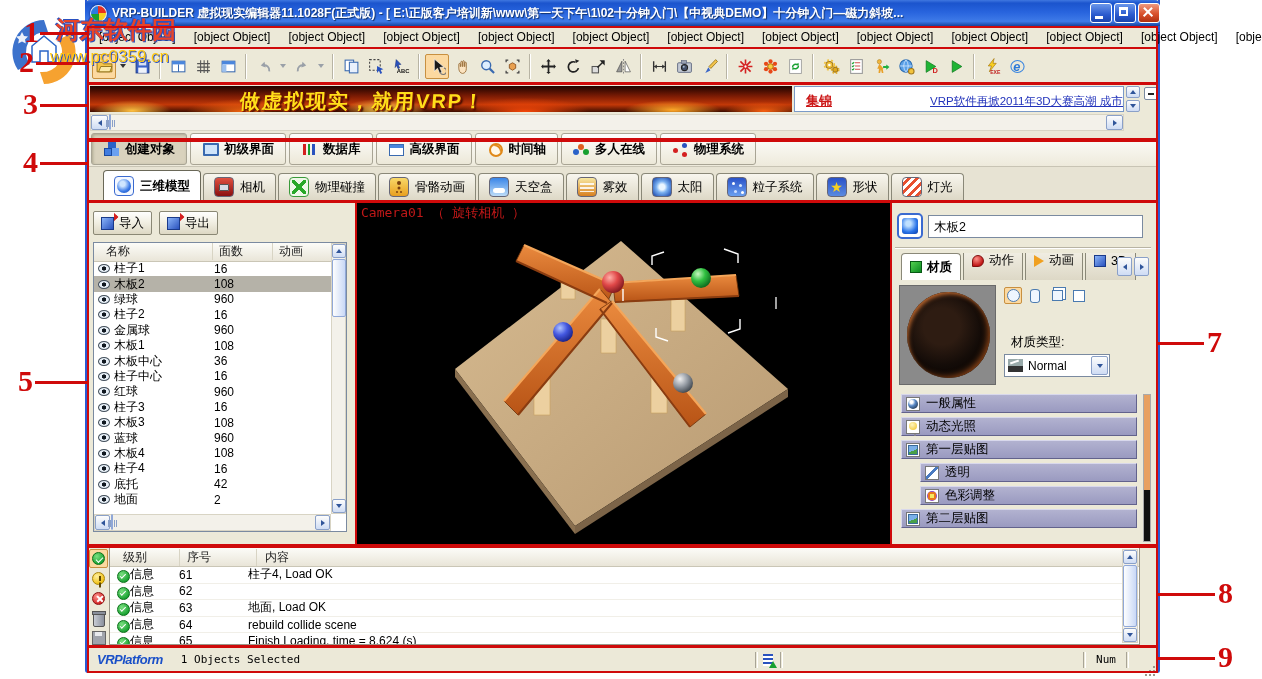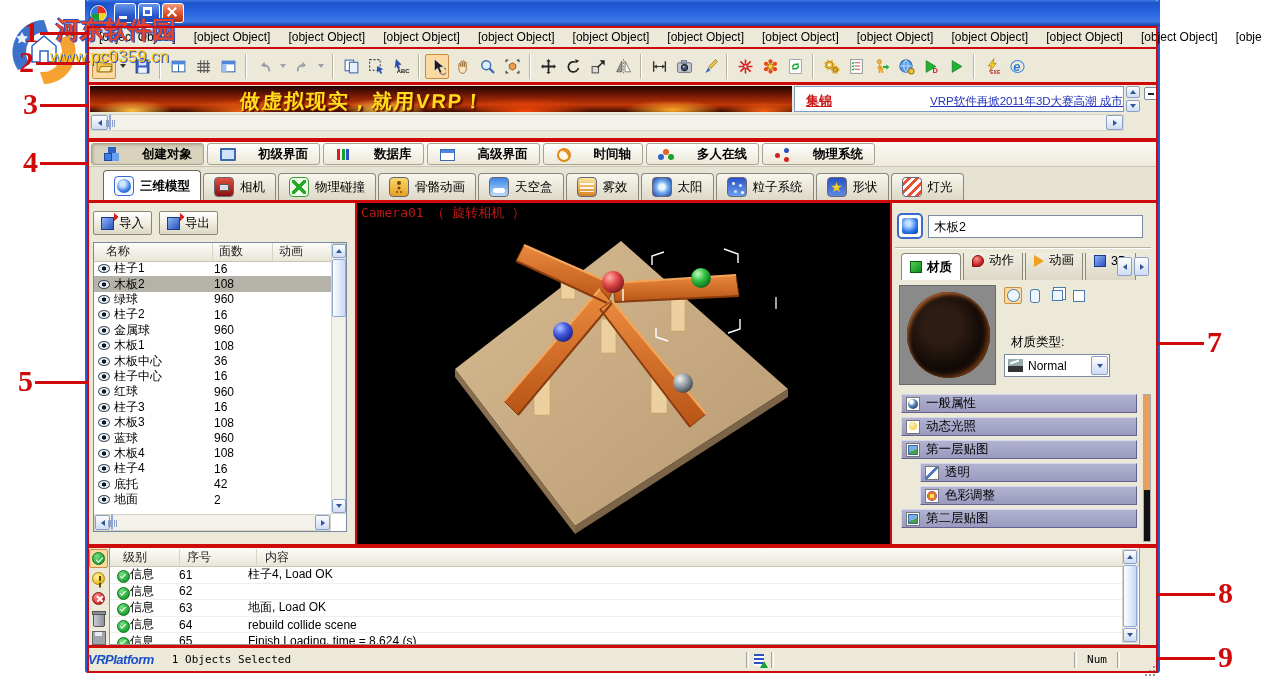--- a/index.html
+++ b/index.html
@@ -76,21 +76,21 @@
   .track-v{background:#f3f1ea;border:1px solid #d8d4c4;box-sizing:border-box}
   .thumb-h{background:linear-gradient(180deg,#fdfefe,#c9d8f6);border:1px solid #90a8d8;border-radius:2px;position:relative;box-sizing:border-box}
   .thumb-v{background:linear-gradient(90deg,#fdfefe,#c9d8f6);border:1px solid #90a8d8;border-radius:2px;box-sizing:border-box}
   .grip-h::after{content:"";position:absolute;left:50%;top:5px;width:1px;height:7px;
        box-shadow:-4px 0 0 #8aa0c8,-2px 0 0 #8aa0c8,0 0 0 #8aa0c8,2px 0 0 #8aa0c8,4px 0 0 #8aa0c8}
 
   
   .tabs1{position:absolute;left:0;top:140px;width:1071px;height:27px;box-sizing:border-box;
        background:linear-gradient(180deg,#fbfaf6,#eeeadb);border-bottom:1px solid #c8c4b4;
        display:flex;align-items:flex-end;padding:0 0 1px 4px;gap:3px}
-  .tab1{height:22px;display:flex;align-items:center;gap:22px;padding:0 11px;font-size:12.5px;font-weight:bold;
+  .tab1{height:32px;display:flex;align-items:center;gap:5px;padding:0 11px;font-size:12.5px;font-weight:bold;
        background:linear-gradient(180deg,#fefefc,#ece8d8);border:1px solid #a8a494;border-radius:3px;box-sizing:border-box}
   .tab1.active{background:#d9d2bd;box-shadow:inset 1px 1px 3px #aaa68f}
   .t1i{width:17px;height:15px;position:relative;display:inline-block}
   .t1i::after{content:"";position:absolute}
   [data-icon="create"]::after{left:1px;top:6px;width:6px;height:6px;background:#3f7ce0;border:1px solid #1a4aa0;box-shadow:7px 0 0 #6aa0f0,4px -6px 0 #2a62c8}
   [data-icon="ui-basic"]::after{left:1px;top:1px;width:12px;height:9px;border:2px solid #3a6ab0;background:#cfe4fa;border-radius:1px}
   [data-icon="database"]::after{left:2px;top:2px;width:12px;height:11px;background:linear-gradient(90deg,#d42020 0 3px,transparent 3px 4.5px,#18a030 4.5px 7.5px,transparent 7.5px 9px,#2a52be 9px 12px)}
   [data-icon="ui-adv"]::after{left:1px;top:2px;width:13px;height:10px;border:1px solid #3a6ab0;background:linear-gradient(180deg,#4a86dd 0 3px,#fff 3px)}
   [data-icon="timeline"]::after{left:2px;top:1px;width:10px;height:10px;border:2px solid #e08818;border-radius:50%;background:#fff8e8;box-shadow:inset -2px 2px 0 -1px #e08818}
   [data-icon="multiuser"]::after{left:5px;top:2px;width:6px;height:6px;border-radius:50%;background:#e06020;box-shadow:-5px 5px 0 #2a62c8,5px 5px 0 #18a030}
@@ -227,21 +227,21 @@
   .lvl{width:62px;padding-left:7px;display:flex;align-items:flex-end;}
   .okdot{width:11px;height:11px;border-radius:50%;background:radial-gradient(circle at 35% 30%,#7ae080,#18a030 75%);border:1px solid #0a7018;position:relative;flex:none}
   .okdot::after{content:"";position:absolute;left:2.2px;top:2.8px;width:5px;height:2.4px;border-left:1.4px solid #fff;border-bottom:1.4px solid #fff;transform:rotate(-45deg)}
   .seq{width:69px}
   .cnt{width:330px;text-align:left}
   .logvscroll{position:absolute;right:1px;top:1px;width:16px;bottom:1px}
 
   
   .statusbar{position:absolute;left:0;top:647px;width:1071px;height:24px;background:#ece9d8;border-top:1px solid #fff;
        display:flex;align-items:center;box-sizing:border-box;font-size:11.5px}
-  .brand{margin-left:1px;font-weight:bold;font-style:italic;color:#1a50c8;font-size:13px;letter-spacing:-0.5px}
+  .brand{margin-left:10px;font-weight:bold;font-style:italic;color:#1a50c8;font-size:13px;letter-spacing:-0.5px}
   .seltext{margin-left:18px;font-family:"DejaVu Sans Mono",monospace;font-size:11px}
   .etch{width:1px;height:16px;border-left:1px solid #a8a496;border-right:1px solid #fff}
   .st-icon{width:14px;height:14px;position:relative;margin:0 4px}
   .st-icon::before{content:"";position:absolute;left:1px;top:1px;width:10px;height:12px;
        background:repeating-linear-gradient(180deg,#2a52be 0 2px,#fff 2px 4px)}
   .st-icon::after{content:"";position:absolute;right:-1px;bottom:-1px;width:0;height:0;
        border-left:4px solid transparent;border-right:4px solid transparent;border-bottom:7px solid #18a030}
   .numpanel{font-family:"DejaVu Sans Mono",monospace;font-size:11px;padding:0 10px}
   .grip{position:absolute;right:2px;bottom:2px;width:12px;height:12px}
   .grip::after{content:"";position:absolute;right:1px;bottom:1px;width:2px;height:2px;background:#9a9688;
@@ -261,20 +261,21 @@
   .wm-url{left:50px;top:47px;font-size:17px;font-weight:normal;color:#ffc810;
        text-shadow:1px 1px 0 #2a50c0;white-space:nowrap}
 </style>
 </head>
 <body>
 
 <div class="app">
 
   <div class="titlebar">
     <span class="app-icon"></span>
+    <span class="title-text">VRP-BUILDER 虚拟现实编辑器11.1028F(正式版) - [ E:\正版客户培训新\www\第一天下午\1\02十分钟入门\【中视典DEMO】十分钟入门—磁力斜坡...</span>
     <span class="winbtn min"></span>
     <span class="winbtn max"></span>
     <span class="winbtn close"></span>
   </div>
 
   <div class="menubar">
 
       <span class="menu-item">[object Object]</span>
 
       <span class="menu-item">[object Object]</span>

